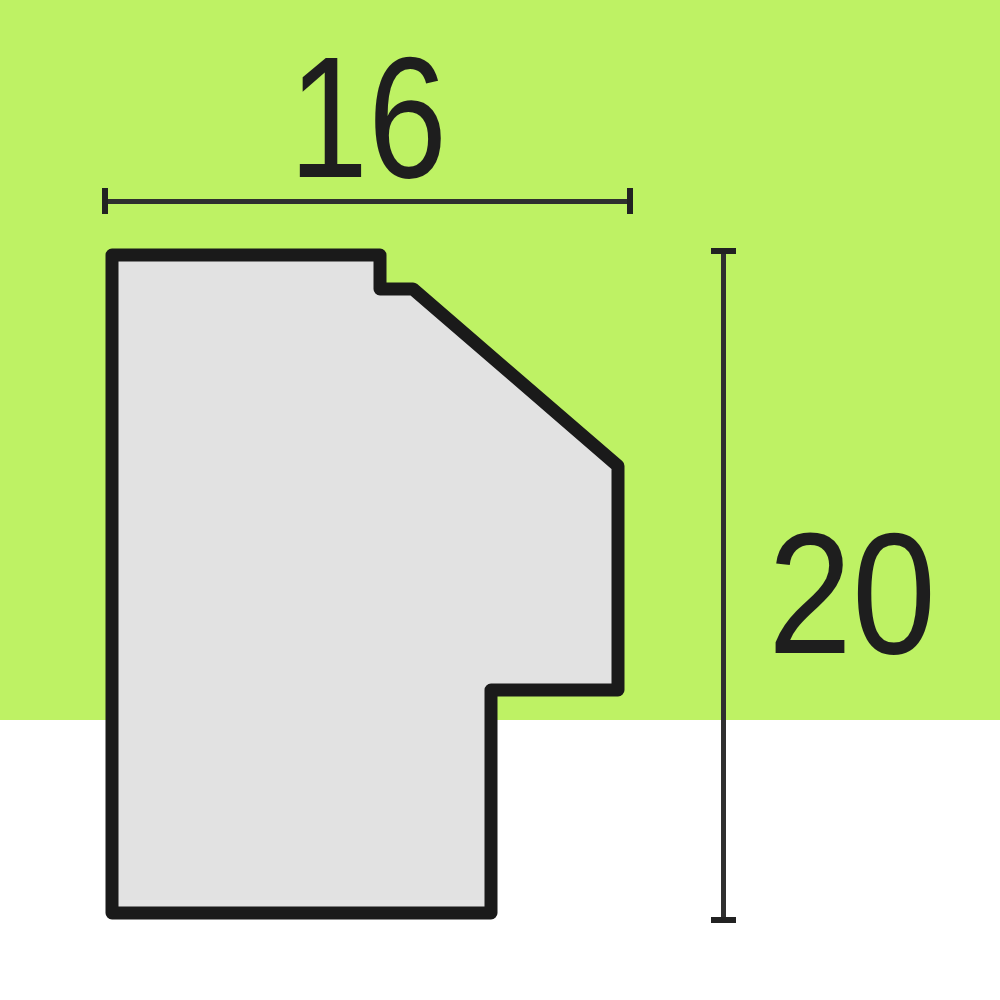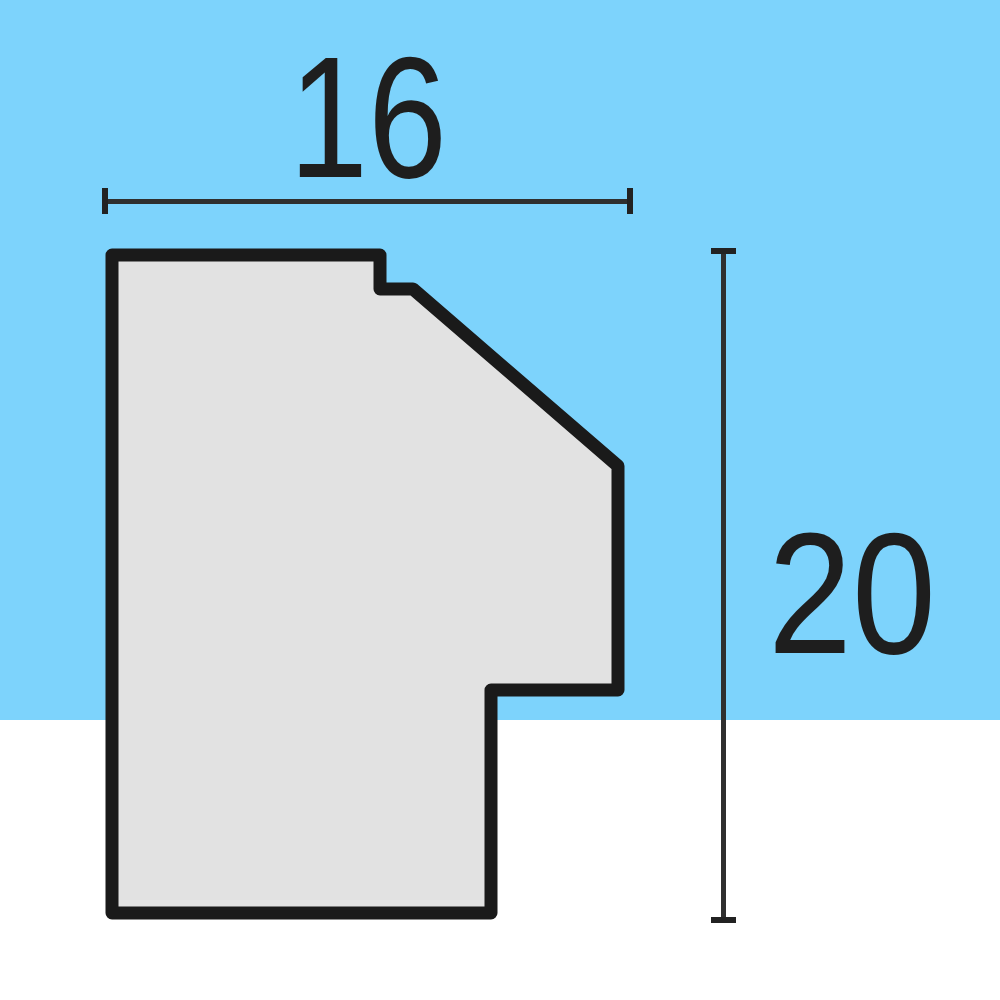--- a/index.html
+++ b/index.html
@@ -8,21 +8,21 @@
     width: 1000px;
     height: 1000px;
     background: #ffffff;
     overflow: hidden;
     font-family: "Liberation Sans", sans-serif;
   }
   .canvas {
     position: relative;
     width: 1000px;
     height: 720px;
-    background: #7dd3fc;
+    background: #bef264;
   }
   svg { display: block; }
   .profile-shape {
     fill: #e2e2e2;
     stroke: #1a1a1a;
     stroke-width: 13;
     stroke-linejoin: round;
   }
   .dim-line {
     stroke: #2f2f2f;

